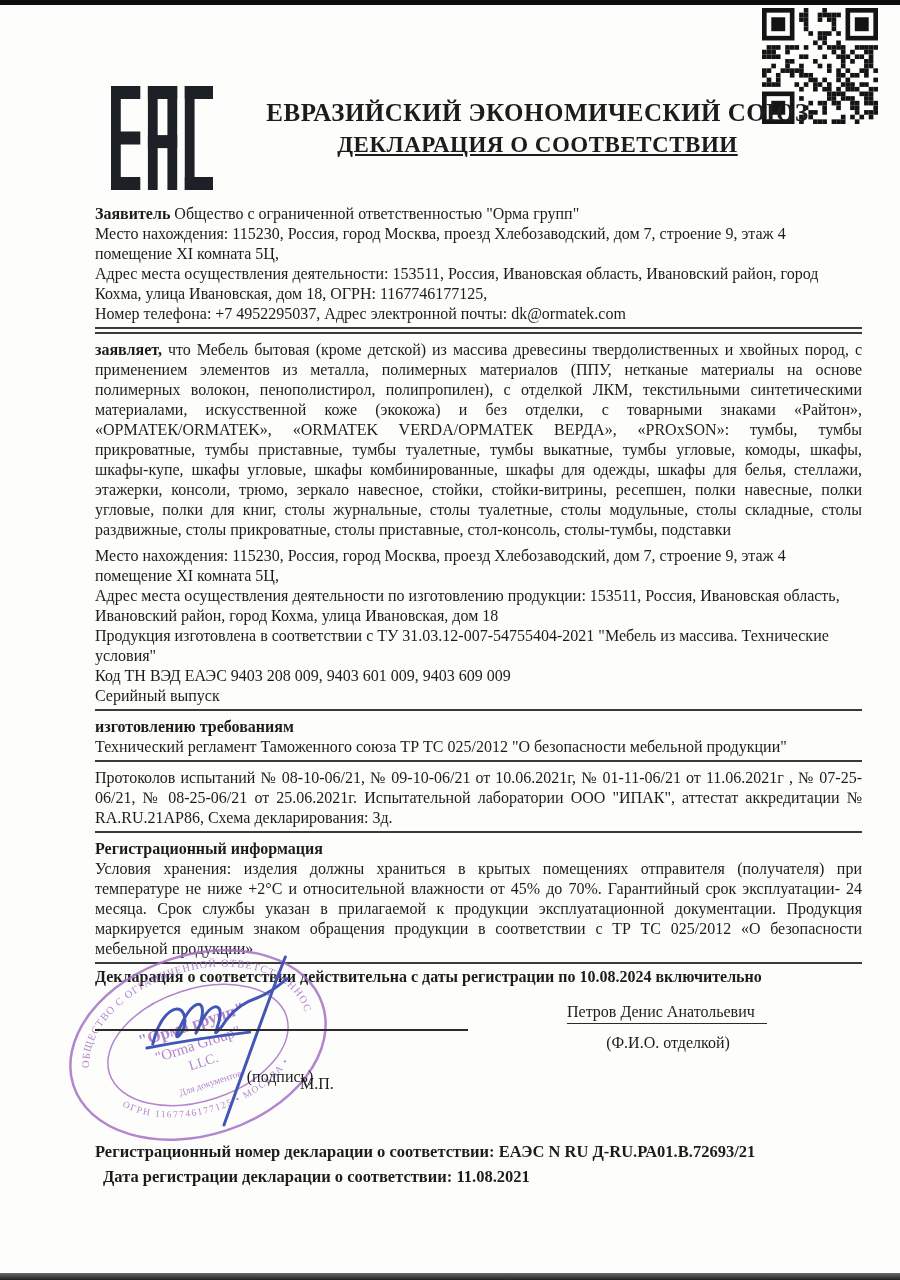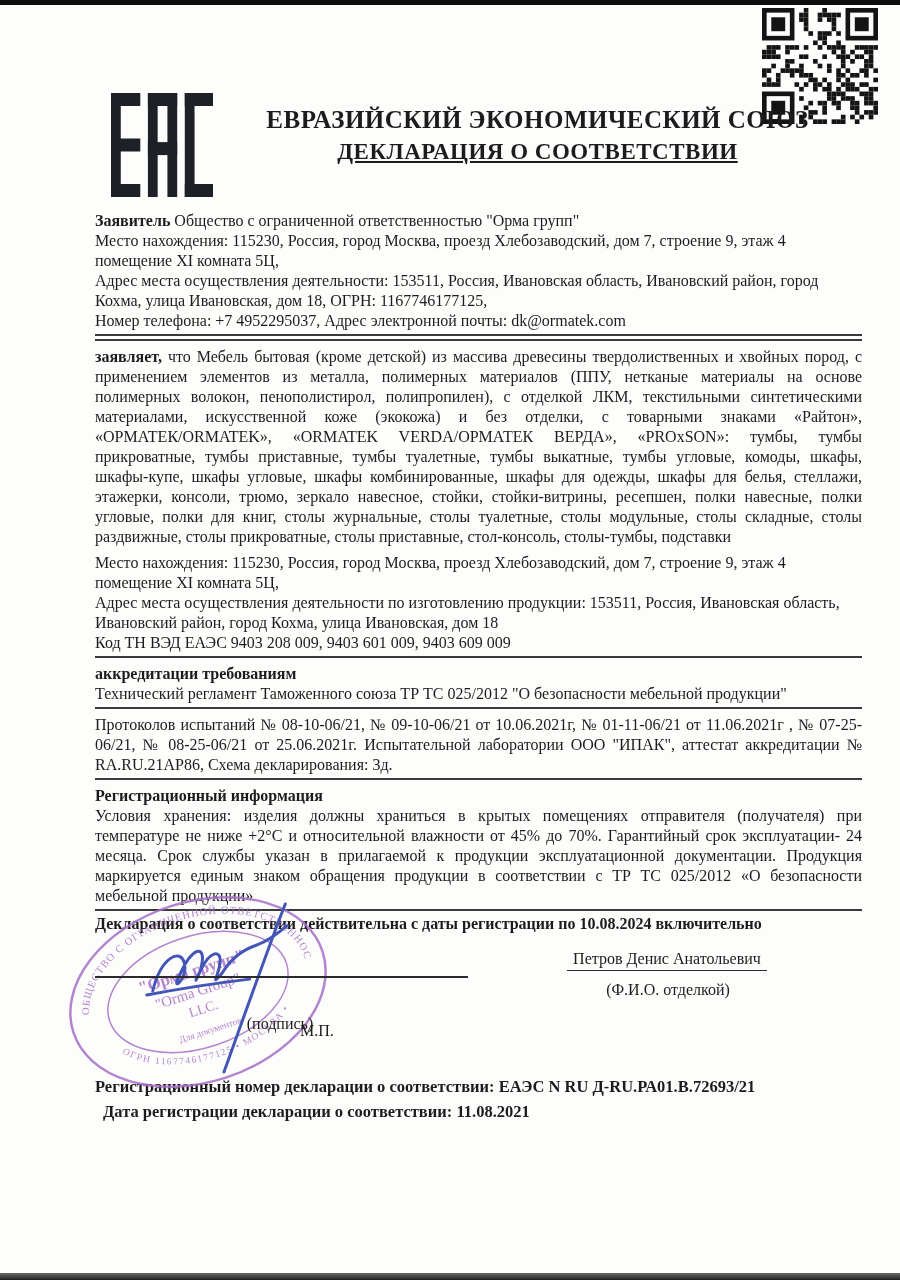--- a/index.html
+++ b/index.html
@@ -4,41 +4,41 @@
 <style>
   html,body{margin:0;padding:0;}
   body{
     width:900px;height:1280px;position:relative;overflow:hidden;
     background:#fdfdfb;color:#1c1c1c;
     font-family:"Liberation Serif", serif;
   }
   .edge-top{position:absolute;top:0;left:0;right:0;height:5px;background:#0d0d0d;}
   .edge-bottom{position:absolute;bottom:0;left:0;right:0;height:7px;background:linear-gradient(#6a6a6a,#1f1f1f);}
   .qr{position:absolute;top:8px;right:20px;width:120px;height:116px;}
-  .content{position:absolute;left:95px;top:13px;width:767px;}
+  .content{position:absolute;left:95px;top:6px;width:767px;}
   .doc-header{display:flex;align-items:flex-start;margin-top:80px;height:112px;}
   .eac{width:102px;height:104px;margin-left:16px;flex:none;}
   .titles{flex:1;text-align:center;padding-top:10px;}
   .title1{font-size:25px;font-weight:bold;line-height:33px;letter-spacing:0.5px;white-space:nowrap;}
   .title2{font-size:23px;font-weight:bold;line-height:31px;letter-spacing:0.5px;text-decoration:underline;}
   p{margin:0;font-size:16px;line-height:20px;}
   .b{font-weight:bold;}
   .just{text-align:justify;}
   .rule{border:none;border-top:2px solid #3a3a3a;margin:3px 0 3px 0;}
   .sec{margin-top:6px;}
   .sig-area{position:relative;margin-top:16px;height:104px;}
   .sig-line{position:absolute;left:0;top:26px;width:373px;border-top:2px solid #2b2b2b;}
-  .fio-name{position:absolute;left:472px;top:0;width:200px;text-align:center;
+  .fio-name{position:absolute;left:472px;top:0;width:200px;text-align:left;
             font-size:16px;border-bottom:1.5px solid #2b2b2b;padding-bottom:2px;}
   .cap-podpis{position:absolute;left:95px;top:33px;width:180px;text-align:center;font-size:16px;margin-top:32px;}
   .cap-fio{position:absolute;left:478px;top:31px;width:190px;text-align:center;font-size:16px;}
   .mp{position:absolute;left:205px;top:72px;font-size:16px;}
   .stamp{position:absolute;left:-40px;top:-58px;width:286px;height:200px;opacity:.85;}
   .handsign{position:absolute;left:12px;top:-50px;width:232px;height:178px;}
-  .reg{margin-top:20px;}
+  .reg{margin-top:32px;}
   .reg p{font-weight:bold;font-size:16.5px;line-height:25px;}
   .reg .indent{padding-left:8px;}
 </style>
 </head>
 <body>
 
 <div class="edge-top"></div>
 
 <svg class="qr" viewBox="0 0 125 125">
     <g fill="#141414">
@@ -278,27 +278,29 @@
 
   <hr class="rule">
 
   <div class="sec">
     <p class="just"><span class="b">заявляет,</span> <span>что Мебель бытовая (кроме детской) из массива древесины твердолиственных и хвойных пород, с применением элементов из металла, полимерных материалов (ППУ, нетканые материалы на основе полимерных волокон, пенополистирол, полипропилен), с отделкой ЛКМ, текстильными синтетическими материалами, искусственной коже (экокожа) и без отделки, с товарными знаками «Райтон», «ОРМАТЕК/ORMATEK», «ORMATEK VERDA/ОРМАТЕК ВЕРДА», «PROxSON»: тумбы, тумбы прикроватные, тумбы приставные, тумбы туалетные, тумбы выкатные, тумбы угловые, комоды, шкафы, шкафы-купе, шкафы угловые, шкафы комбинированные, шкафы для одежды, шкафы для белья, стеллажи, этажерки, консоли, трюмо, зеркало навесное, стойки, стойки-витрины, ресепшен, полки навесные, полки угловые, полки для книг, столы журнальные, столы туалетные, столы модульные, столы складные, столы раздвижные, столы прикроватные, столы приставные, стол-консоль, столы-тумбы, подставки</span></p>
   </div>
 
   <div class="sec">
     <p>Место нахождения: 115230, Россия, город Москва, проезд Хлебозаводский, дом 7, строение 9, этаж 4 помещение XI комната 5Ц,</p>
     <p>Адрес места осуществления деятельности по изготовлению продукции: 153511, Россия, Ивановская область, Ивановский район, город Кохма, улица Ивановская, дом 18</p>
+    <p>Продукция изготовлена в соответствии с ТУ 31.03.12-007-54755404-2021 "Мебель из массива. Технические условия"</p>
     <p>Код ТН ВЭД ЕАЭС  9403 208 009, 9403 601 009, 9403 609 009</p>
-  </div>
-
-  <hr class="rule">
-
-  <div class="sec">
-    <p class="b">аккредитации требованиям</p>
+    <p>Серийный выпуск</p>
+  </div>
+
+  <hr class="rule">
+
+  <div class="sec">
+    <p class="b">изготовлению требованиям</p>
     <p>Технический регламент Таможенного союза ТР ТС 025/2012 "О безопасности мебельной продукции"</p>
   </div>
 
   <hr class="rule">
 
   <div class="sec">
     <p class="just">Протоколов испытаний № 08-10-06/21, № 09-10-06/21 от 10.06.2021г, № 01-11-06/21 от 11.06.2021г , № 07-25-06/21, № 08-25-06/21 от 25.06.2021г. Испытательной лаборатории ООО "ИПАК", аттестат аккредитации № RA.RU.21АР86, Схема декларирования: 3д.</p>
   </div>
 
   <hr class="rule">

